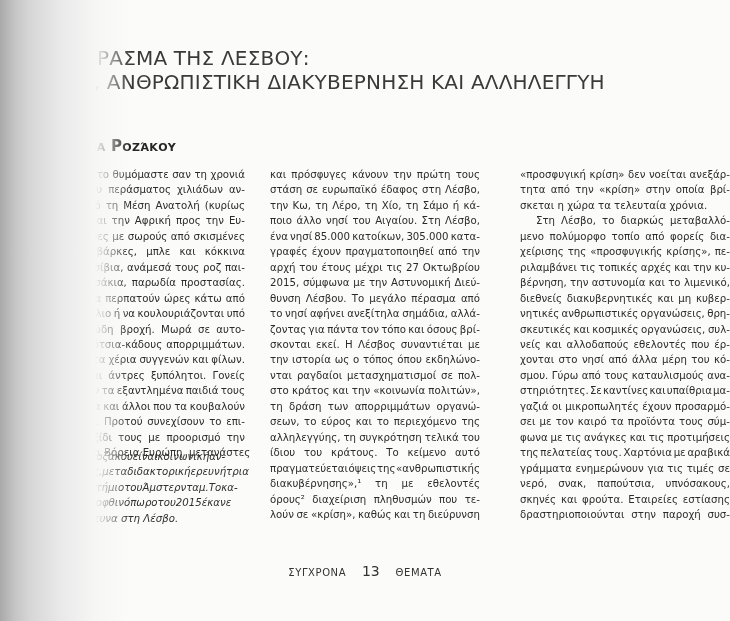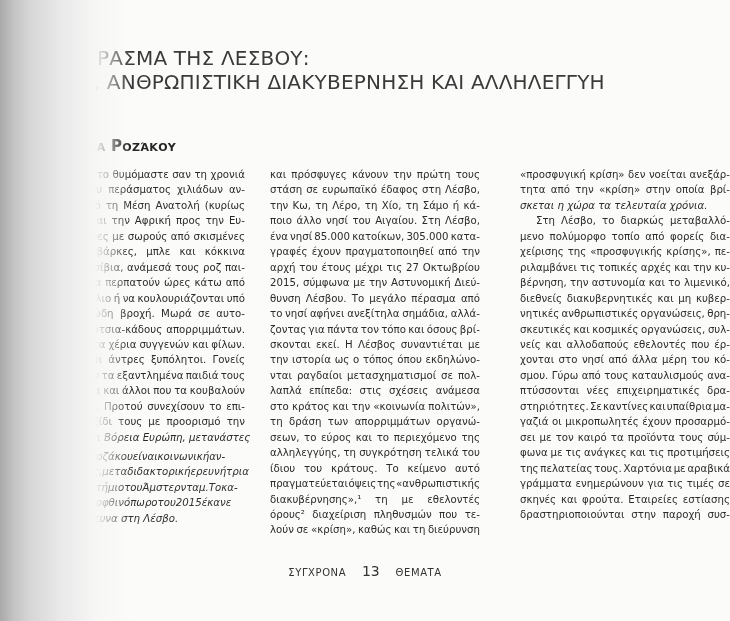--- a/index.html
+++ b/index.html
@@ -24,21 +24,21 @@
   .author {
     position: absolute; left: 36px; top: 137px;
     font-size: 15px; font-weight: bold; color: #262626; letter-spacing: 0.3px;
     font-variant: small-caps;
   }
   .col {
     position: absolute; top: 167px; width: 210px;
     font-size: 10.2px; line-height: 15.45px; color: #2b2b2b;
   }
   .col .ln { white-space: nowrap; display: flex; justify-content: space-between; }
-  .col .ln.last { justify-content: flex-start; font-style: italic; }
+  .col .ln.last { justify-content: flex-start; }
   .col .ln span { display: inline-block; }
   .col1 { left: 35px; }
   .col2 { left: 270px; }
   .col3 { left: 520px; }
   .indent { padding-left: 16px; }
   .bio { position: absolute; left: 35px; top: 449px; width: 210px; font-style: italic; font-size: 10.2px; line-height: 15.45px; color: #303030; }
   .footer {
     position: absolute; top: 563px; left: 0; width: 730px; text-align: center;
     font-size: 10px; color: #333; letter-spacing: 0.6px;
   }
@@ -109,20 +109,26 @@
       </div>
       <div class="ln">
         <span>Yamaha</span>
         <span>σωσίβια,</span>
         <span>ανάμεσά</span>
         <span>τους</span>
         <span>ροζ</span>
         <span>παι-</span>
       </div>
       <div class="ln">
+        <span>δικά</span>
+        <span>μπρατσάκια,</span>
+        <span>παρωδία</span>
+        <span>προστασίας.</span>
+      </div>
+      <div class="ln">
         <span>Άνθρωποι</span>
         <span>να</span>
         <span>περπατούν</span>
         <span>ώρες</span>
         <span>κάτω</span>
         <span>από</span>
       </div>
       <div class="ln">
         <span>τον</span>
         <span>καυτό</span>
@@ -316,27 +322,20 @@
         <span>εκδηλώνο-</span>
       </div>
       <div class="ln">
         <span>νται</span>
         <span>ραγδαίοι</span>
         <span>μετασχηματισμοί</span>
         <span>σε</span>
         <span>πολ-</span>
       </div>
       <div class="ln">
-        <span>λαπλά</span>
-        <span>επίπεδα:</span>
-        <span>στις</span>
-        <span>σχέσεις</span>
-        <span>ανάμεσα</span>
-      </div>
-      <div class="ln">
         <span>στο</span>
         <span>κράτος</span>
         <span>και</span>
         <span>την</span>
         <span>«κοινωνία</span>
         <span>πολιτών»,</span>
       </div>
       <div class="ln">
         <span>τη</span>
         <span>δράση</span>
@@ -494,26 +493,20 @@
       </div>
       <div class="ln">
         <span>σμου.</span>
         <span>Γύρω</span>
         <span>από</span>
         <span>τους</span>
         <span>καταυλισμούς</span>
         <span>ανα-</span>
       </div>
       <div class="ln">
-        <span>πτύσσονται</span>
-        <span>νέες</span>
-        <span>επιχειρηματικές</span>
-        <span>δρα-</span>
-      </div>
-      <div class="ln">
         <span>στηριότητες.</span>
         <span>Σε</span>
         <span>καντίνες</span>
         <span>και</span>
         <span>υπαίθρια</span>
         <span>μα-</span>
       </div>
       <div class="ln">
         <span>γαζιά</span>
         <span>οι</span>
@@ -550,20 +543,26 @@
       </div>
       <div class="ln">
         <span>γράμματα</span>
         <span>ενημερώνουν</span>
         <span>για</span>
         <span>τις</span>
         <span>τιμές</span>
         <span>σε</span>
       </div>
       <div class="ln">
+        <span>νερό,</span>
+        <span>σνακ,</span>
+        <span>παπούτσια,</span>
+        <span>υπνόσακους,</span>
+      </div>
+      <div class="ln">
         <span>σκηνές</span>
         <span>και</span>
         <span>φρούτα.</span>
         <span>Εταιρείες</span>
         <span>εστίασης</span>
       </div>
       <div class="ln">
         <span>δραστηριοποιούνται</span>
         <span>στην</span>
         <span>παροχή</span>

